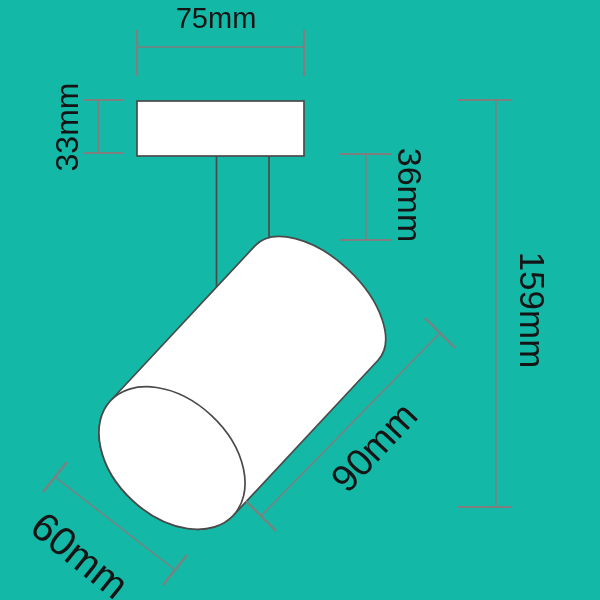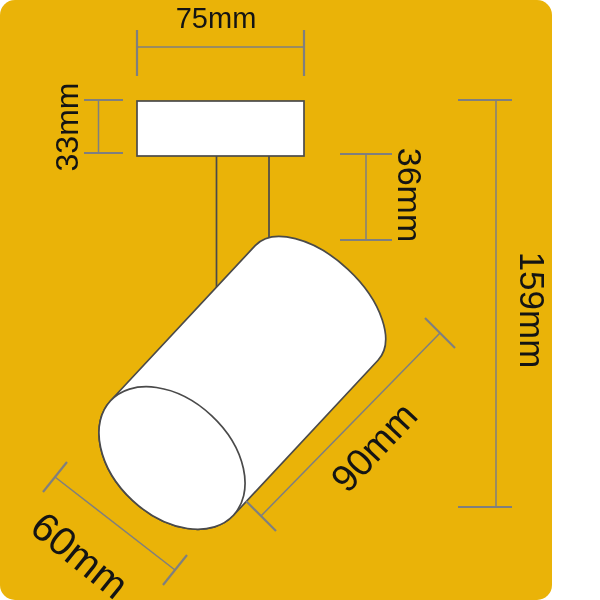--- a/index.html
+++ b/index.html
@@ -2,25 +2,24 @@
 <html><head>
 <meta charset="utf-8">
 <style>
   html, body {
     margin: 0;
     padding: 0;
     background: #ffffff;
   }
   .stage {
     position: relative;
-    width: 552px;
+    width: 600px;
     height: 600px;
-    background: #eab308;
+    background: #14b8a6;
     overflow: hidden;
-    border-radius: 15px;
   }
   svg {
     display: block;
   }
   text {
     font-family: "Liberation Sans", "DejaVu Sans", sans-serif;
     stroke: none;
   }
   .lamp {
     fill: none;

